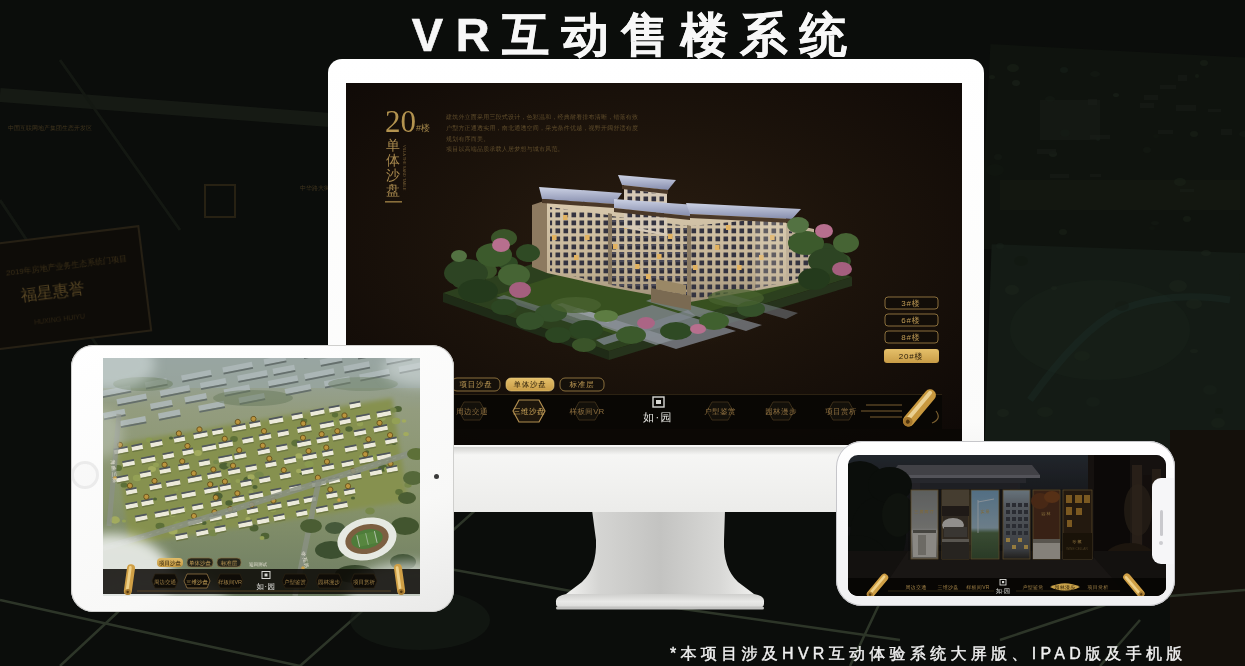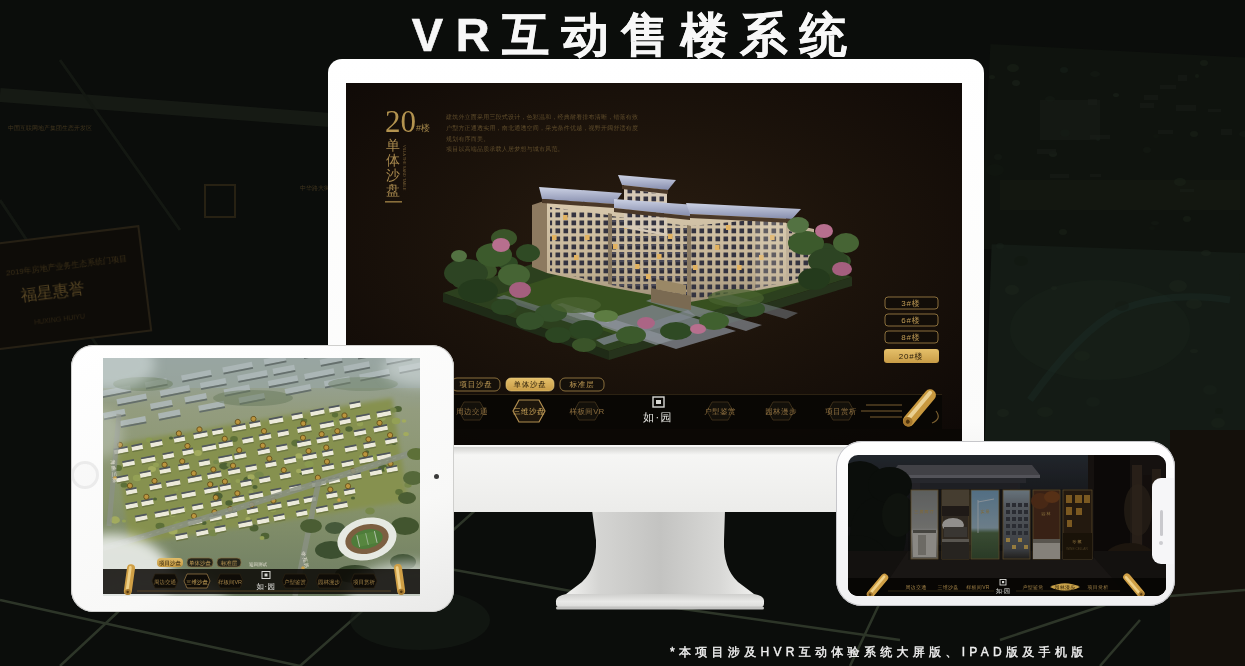--- a/index.html
+++ b/index.html
@@ -1223,13 +1223,13 @@
       <circle cx="286.2" cy="142" r="2.8" fill="#a87c32"></circle>
       <circle cx="286.2" cy="142" r="1.2" fill="#52380f"></circle>
     </g>
   <path d="M40 136 L146 136 M168 136 L272 136" stroke="#4a3a1c" stroke-width="0.6"></path>
 </svg>
 
 <div class="abs" style="left:1152px;top:478px;width:22px;height:86px;border-radius:9px 0 0 9px;background:#f6f6f8;"></div>
 <div class="abs" style="left:1160px;top:510px;width:2.5px;height:26px;border-radius:2px;background:#c9c9cd;"></div>
 <div class="abs" style="left:1159px;top:541px;width:4px;height:4px;border-radius:50%;background:#cdcdd1;"></div>
 
-<div class="abs" style="left:670px;top:644px;color:#f0f0f0;font-size:12px;letter-spacing:4.3px;-webkit-text-stroke:0.4px #f0f0f0;">*本项目涉及HVR互动体验系统大屏版、IPAD版及手机版</div>
+<div class="abs" style="left:670px;top:644px;color:#f0f0f0;font-size:16px;letter-spacing:4.3px;-webkit-text-stroke:0.4px #f0f0f0;">*本项目涉及HVR互动体验系统大屏版、IPAD版及手机版</div>
 
 </body></html>

